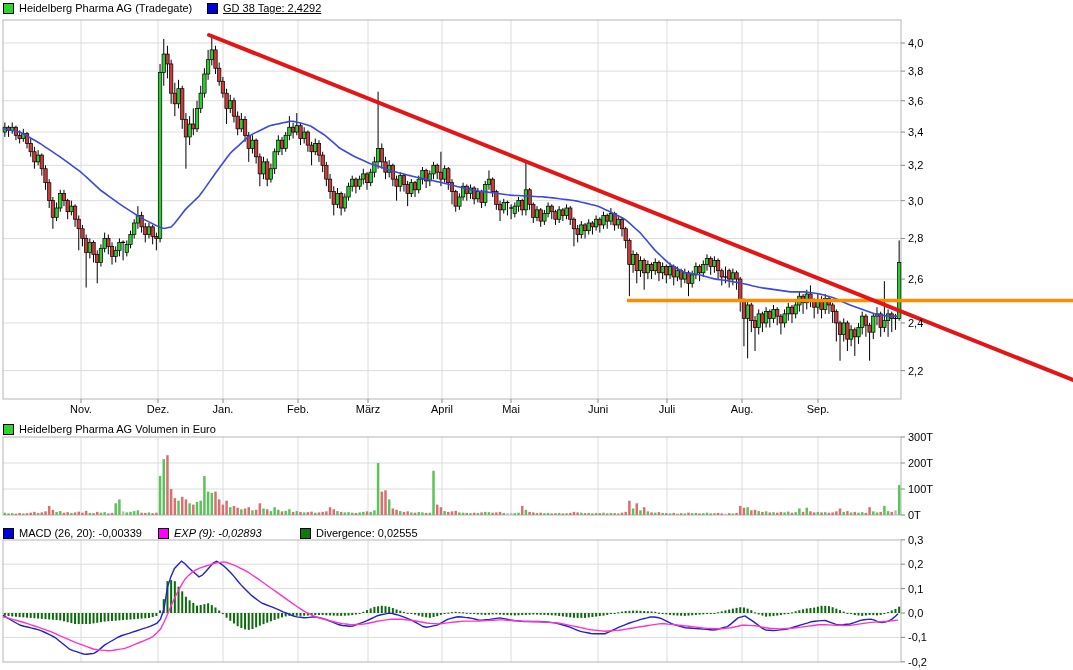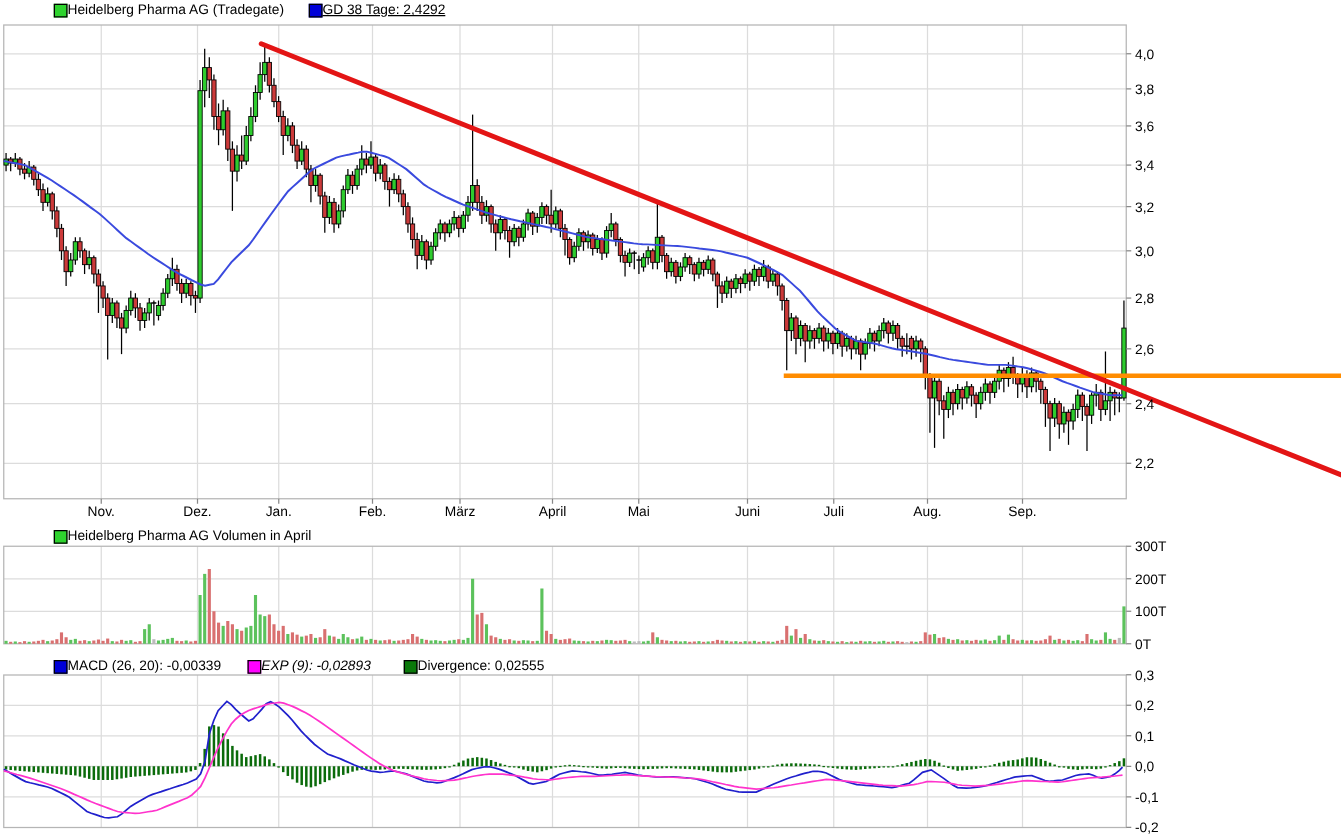--- a/index.html
+++ b/index.html
@@ -1,51 +1,51 @@
 <!DOCTYPE html>
 <html><head>
 <meta charset="utf-8">
 <style>
   html,body{margin:0;padding:0;background:#fff;}
   .chart-root{position:relative;width:1073px;height:670px;background:#fff;
     font-family:"Liberation Sans",sans-serif;overflow:hidden;}
-  .lg-item{position:absolute;display:flex;align-items:center;gap:0;
-    font-size:11px;color:#000;white-space:nowrap;margin-left:40px;}
+  .lg-item{position:absolute;display:flex;align-items:center;gap:5px;
+    font-size:11px;color:#000;white-space:nowrap;}
   .swatch{width:9px;height:9px;border:1px solid #000;display:inline-block;flex:0 0 auto;}
   svg{position:absolute;left:0;top:0;}
   svg text{font-family:"Liberation Sans",sans-serif;font-size:11px;fill:#000;}
 </style>
 </head>
 <body>
 
 <div class="chart-root">
 
   <div class="lg-item" style="left:3px;top:2px;">
     <span class="swatch" style="background: rgb(46, 212, 46);"></span>
     <span>Heidelberg Pharma AG (Tradegate)</span>
   </div>
   <div class="lg-item" style="left:207px;top:2px;text-decoration:underline;">
     <span class="swatch" style="background: rgb(0, 0, 216);"></span>
     <span>GD 38 Tage: 2,4292</span>
   </div>
 
   <div class="lg-item" style="left:3px;top:423px;">
     <span class="swatch" style="background: rgb(46, 212, 46);"></span>
-    <span>Heidelberg Pharma AG Volumen in April</span>
+    <span>Heidelberg Pharma AG Volumen in Euro</span>
   </div>
 
   <div class="lg-item" style="left:3px;top:527px;">
     <span class="swatch" style="background: rgb(0, 0, 216);"></span>
     <span>MACD (26, 20): -0,00339</span>
   </div>
   <div class="lg-item" style="left:158px;top:527px;font-style:italic;">
     <span class="swatch" style="background: rgb(255, 0, 255);"></span>
     <span>EXP (9): -0,02893</span>
   </div>
-  <div class="lg-item" style="left:283px;top:527px;">
+  <div class="lg-item" style="left:300px;top:527px;">
     <span class="swatch" style="background: rgb(10, 122, 10);"></span>
     <span>Divergence: 0,02555</span>
   </div>
 
   <svg id="cv" width="1073" height="670" viewBox="0 0 1073 670">
       <g>
         <line x1="81" y1="20" x2="81" y2="399" stroke="#dcdcdc" stroke-width="1"></line>
         <line x1="158" y1="20" x2="158" y2="399" stroke="#dcdcdc" stroke-width="1"></line>
         <line x1="223" y1="20" x2="223" y2="399" stroke="#dcdcdc" stroke-width="1"></line>
         <line x1="298" y1="20" x2="298" y2="399" stroke="#dcdcdc" stroke-width="1"></line>

